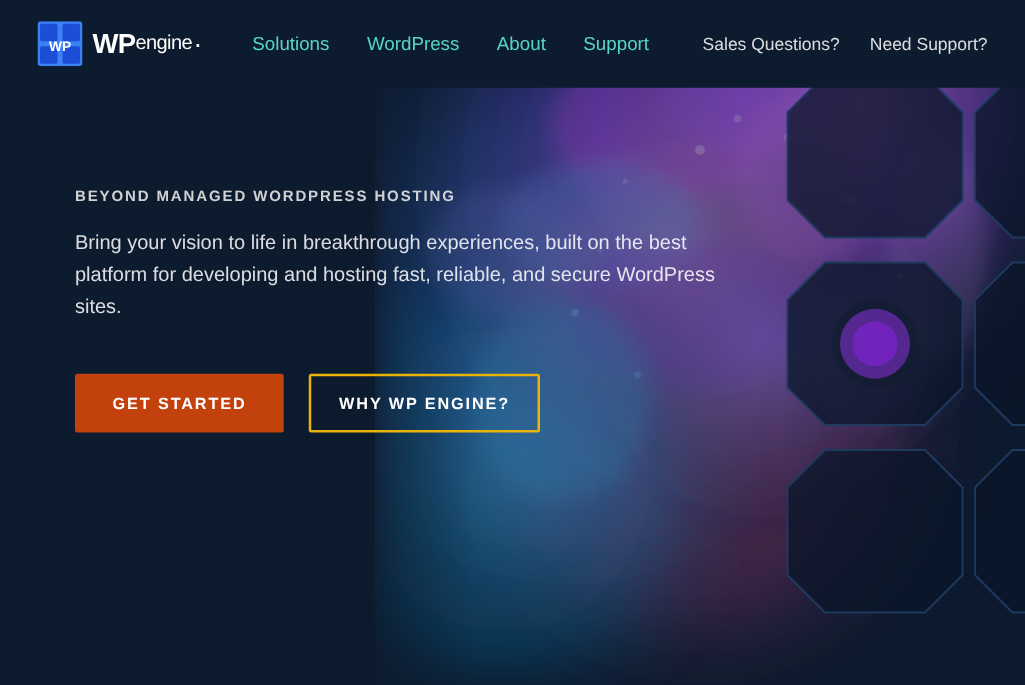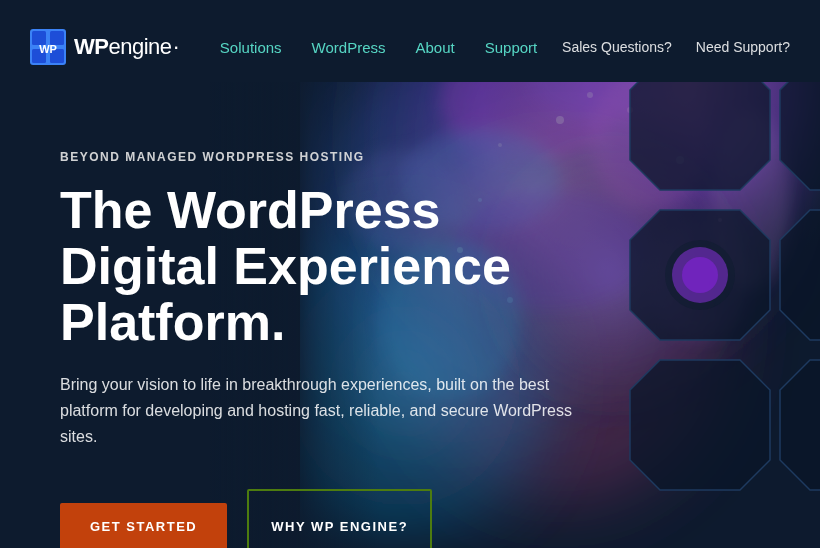--- a/index.html
+++ b/index.html
@@ -16,21 +16,20 @@
 
     
     nav {
       display: flex;
       align-items: center;
       background-color: #0d1b2e;
       padding: 0 30px;
       height: 70px;
       position: relative;
       z-index: 10;
-      margin-top: 12px;
     }
 
     .logo-area {
       display: flex;
       align-items: center;
       gap: 8px;
       margin-right: 40px;
     }
 
     .logo-svg {
@@ -44,21 +43,21 @@
     }
 
     .logo-text-wp {
       font-size: 22px;
       font-weight: 900;
       color: #ffffff;
       letter-spacing: -0.5px;
     }
 
     .logo-text-engine {
-      font-size: 22px;
+      font-size: 16px;
       font-weight: 400;
       color: #ffffff;
       letter-spacing: -0.5px;
     }
 
     .logo-text-dot {
       font-size: 22px;
       color: #ffffff;
       margin-left: 1px;
     }
@@ -185,22 +184,22 @@
       text-transform: uppercase;
       cursor: pointer;
       border-radius: 2px;
       min-width: 160px;
       text-align: center;
     }
 
     .btn-secondary {
       background-color: transparent;
       color: #ffffff;
-      border: 2px solid #4d7c0f;
-      padding: 28px 22px;
+      border: 2px solid #eab308;
+      padding: 14px 22px;
       font-size: 13px;
       font-weight: 700;
       letter-spacing: 1.5px;
       text-transform: uppercase;
       cursor: pointer;
       border-radius: 2px;
       min-width: 175px;
       text-align: center;
     }
 
@@ -377,20 +376,19 @@
     </div>
 
     <div class="nav-right">
       <a class="nav-right-link">Sales Questions?</a>
       <a class="nav-right-link">Need Support?</a>
     </div>
   </nav>
 
   <div class="hero-content">
     <p class="hero-subtitle">BEYOND MANAGED WORDPRESS HOSTING</p>
-    <h1 class="hero-title">The WordPress Digital Experience Platform.</h1>
     <p class="hero-description">Bring your vision to life in breakthrough experiences, built on the best platform for developing and hosting fast, reliable, and secure WordPress sites.</p>
     <div class="hero-buttons">
       <button class="btn-primary">GET STARTED</button>
       <button class="btn-secondary">WHY WP ENGINE?</button>
     </div>
   </div>
 </div>
 
 </body></html>

